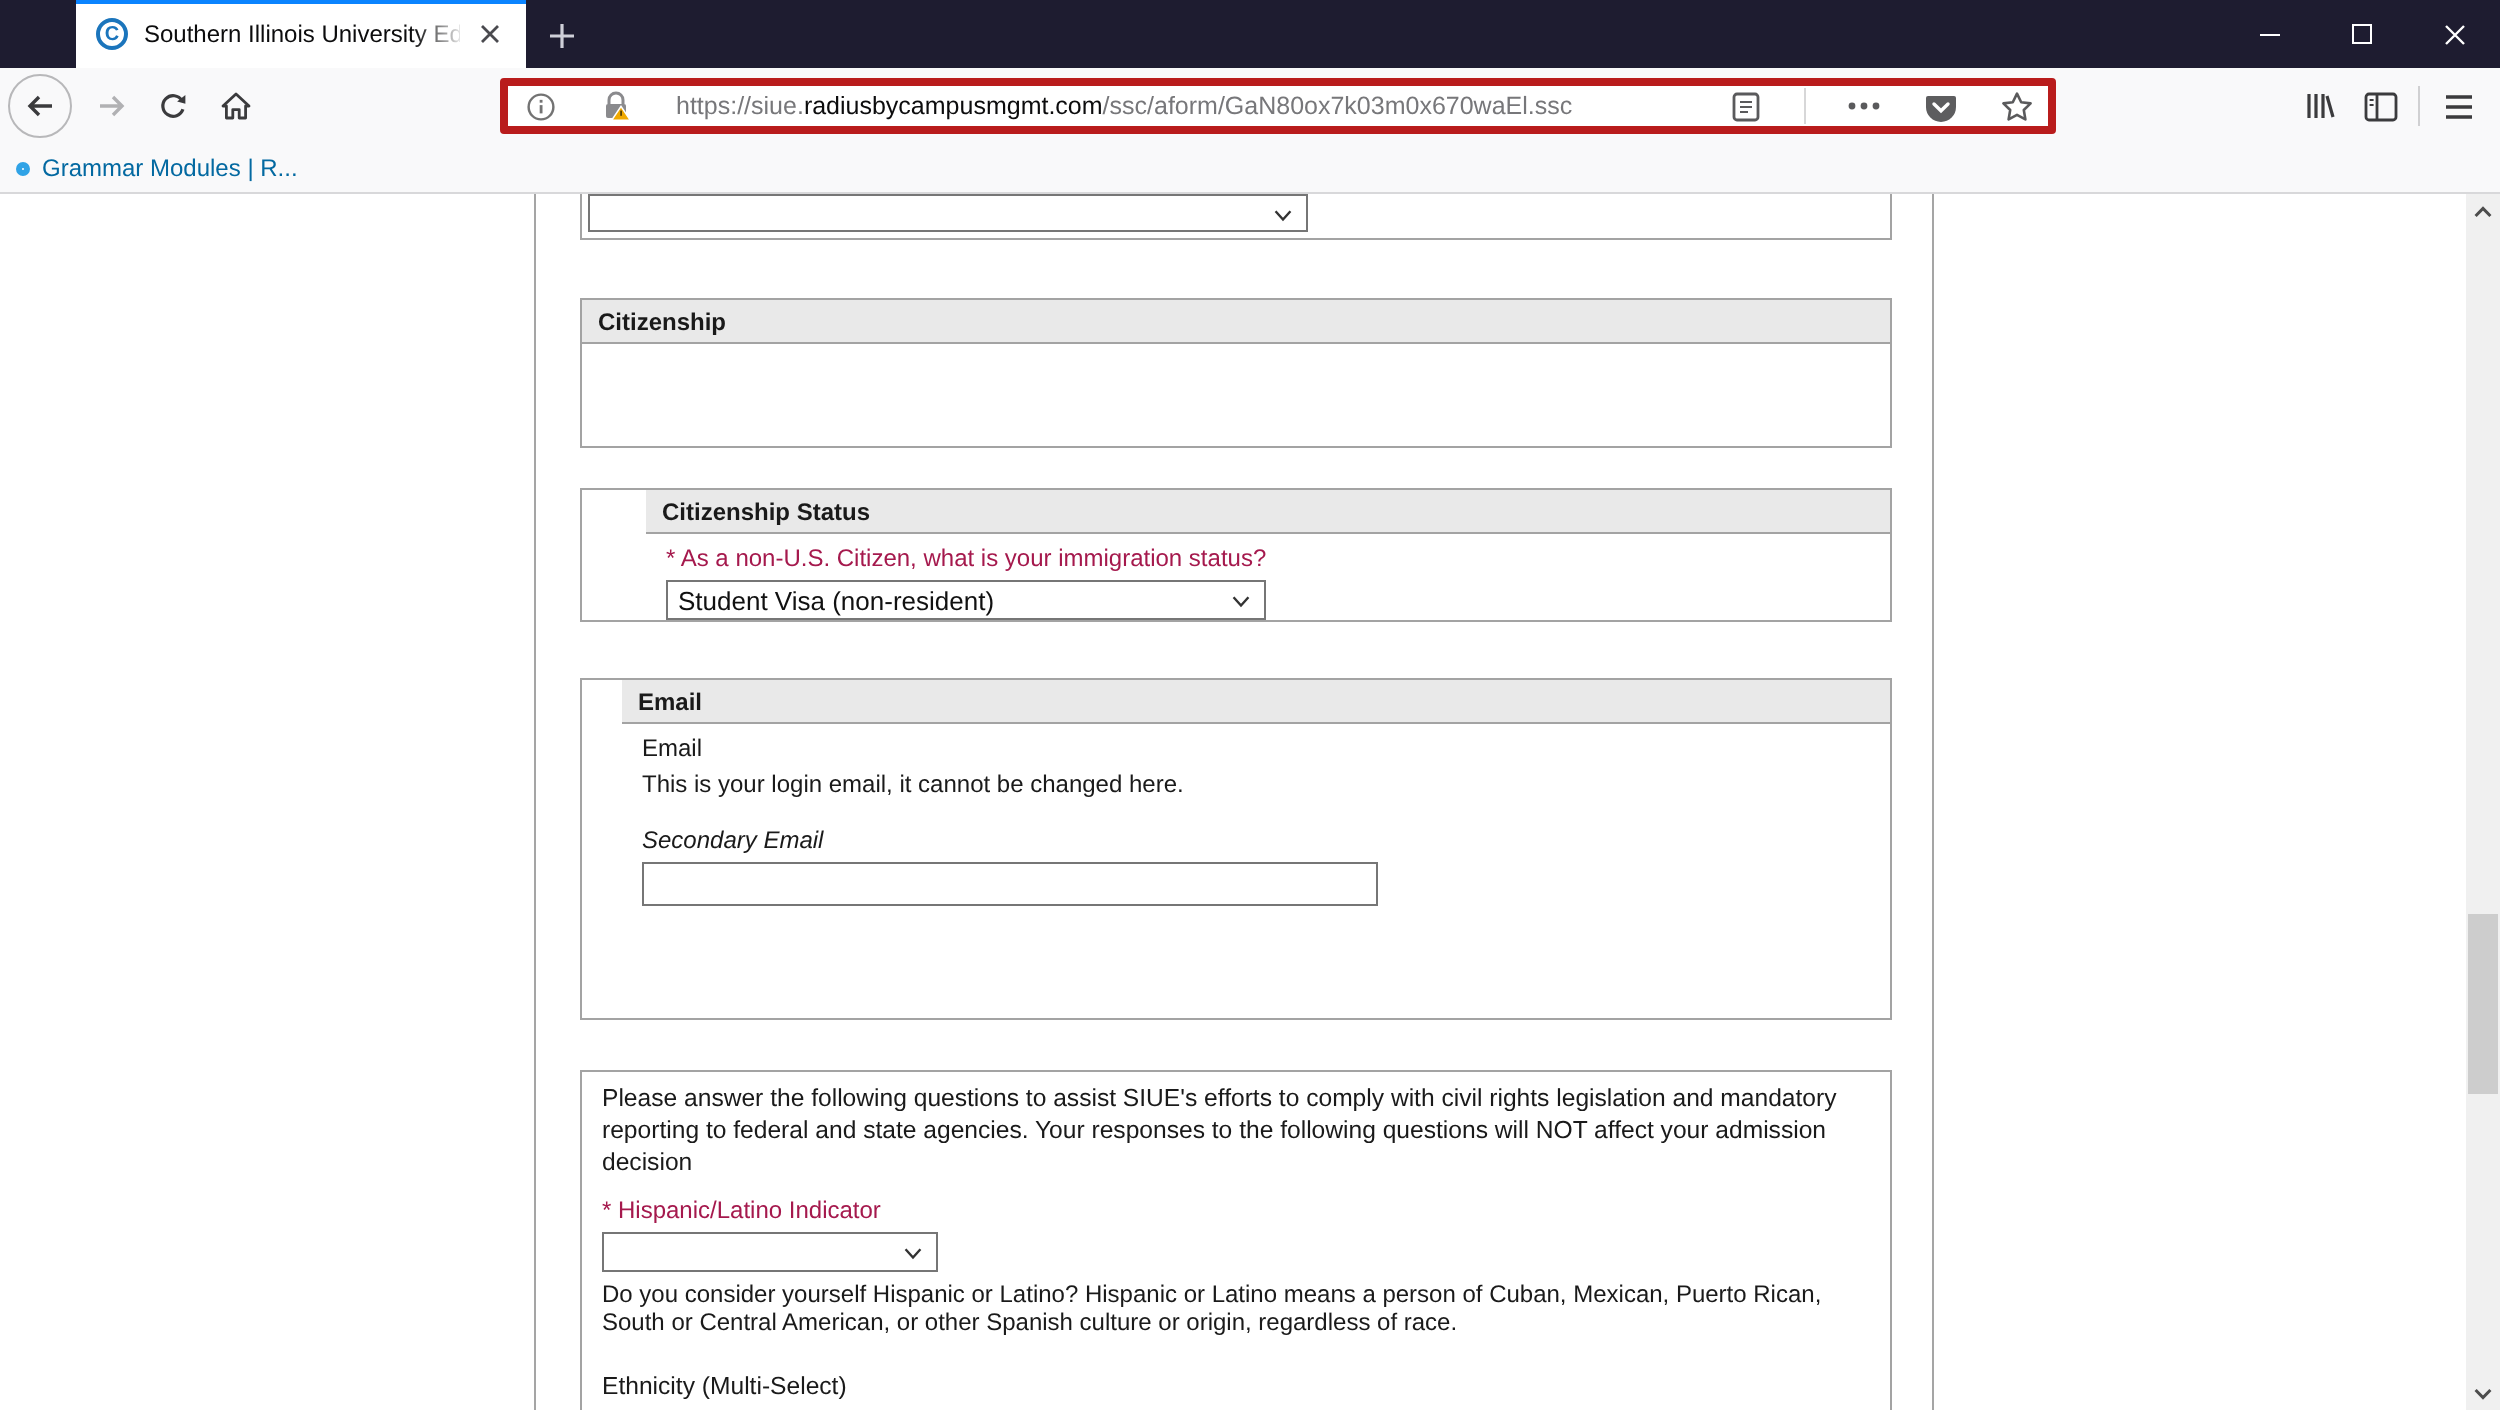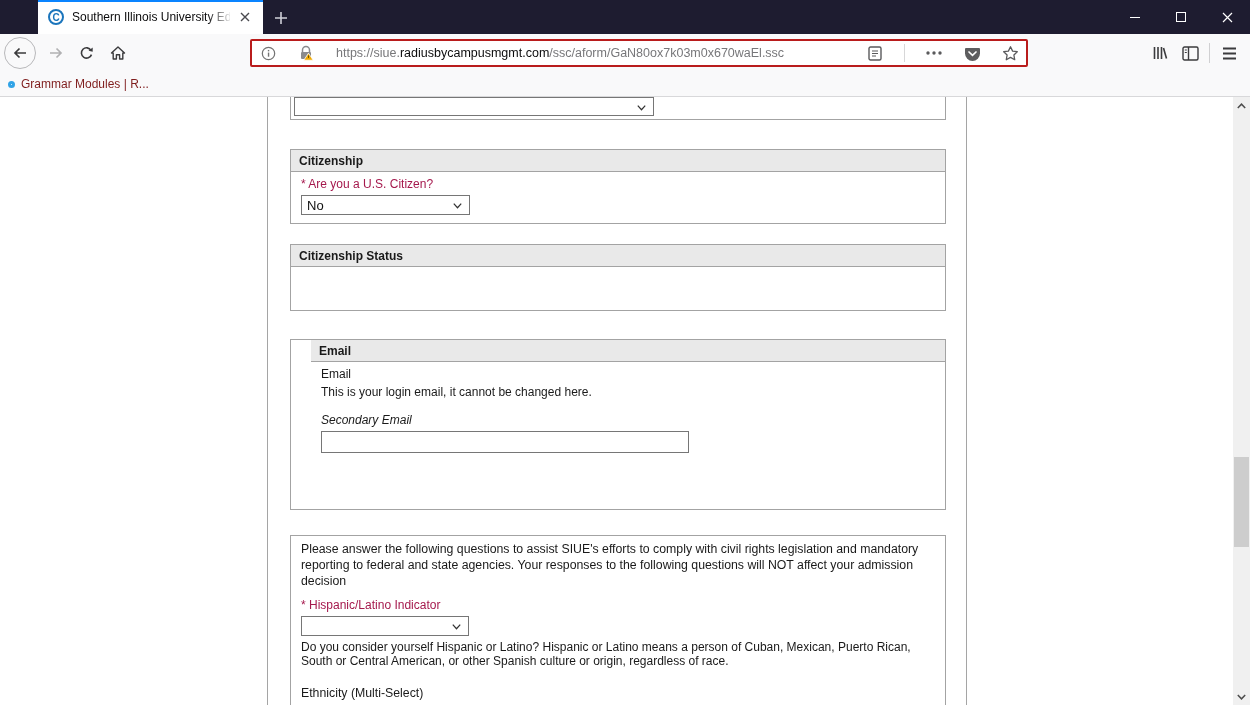--- a/index.html
+++ b/index.html
@@ -18,35 +18,35 @@
   .newtab { position:absolute; left:268px; top:5px; width:26px; height:26px; display:flex; align-items:center; justify-content:center; }
   .wincontrols { position:absolute; right:0; top:0; height:34px; display:flex; }
   .wc { width:46px; height:34px; display:flex; align-items:center; justify-content:center; }
   .wc-min-glyph { width:10px; height:1px; background:#fff; display:block; }
   .wc-max-glyph { width:10px; height:10px; border:1px solid #fff; display:block; }
 
   
   .toolbar { position:absolute; left:0; top:34px; width:1250px; height:38px; background:#f9f9fa; }
   .navbtn { position:absolute; top:3px; width:32px; height:32px; display:flex; align-items:center; justify-content:center; }
   .back-circle { left:4px; border:1px solid #b8b8ba; border-radius:50%; background:#f9f9fa; }
-  .urlbar { position:absolute; left:250px; top:5px; width:778px; height:28px; background:#fff; border:2px solid #b91c1c; border-radius:2px; display:flex; align-items:center; padding:0 4px;gap:14px; }
+  .urlbar { position:absolute; left:250px; top:5px; width:778px; height:28px; background:#fff; border:4px solid #b91c1c; border-radius:2px; display:flex; align-items:center; padding:0 4px;gap:14px; }
   .url-ico { display:flex; align-items:center; justify-content:center; width:24px; height:24px; flex:0 0 auto; }
   .url-text { flex:1; font-size:12.5px; white-space:nowrap; overflow:hidden; margin-left:4px; }
   .url-gray { color:#77777a; }
   .url-dark { color:#0c0c0d; }
   .vsep { width:1px; height:18px; background:#d7d7d8; margin:0 3px; flex:0 0 1px; }
   .tb-right { position:absolute; top:3px; right:0; height:32px; display:flex; align-items:center; }
   .tb-btn { width:30px; height:30px; display:flex; align-items:center; justify-content:center; }
   .tbsep { width:1px; height:20px; background:#d0d0d2; margin:0 4px; }
 
   
   .bookmarksbar { position:absolute; left:0; top:72px; width:1250px; height:25px; background:#f9f9fa; border-bottom:1px solid #d8d8da; display:flex; align-items:center; }
   .bookmark { display:flex; align-items:center; margin-left:8px; }
   .bm-ring { width:7px; height:7px; border:3px solid #30a3e6; border-radius:50%; background:#fff; flex:0 0 auto; }
-  .bm-label { font-size:12px; color:#7f1d1d; margin-left:6px; white-space:nowrap; }
+  .bm-label { font-size:12px; color:#0369a1; margin-left:6px; white-space:nowrap; }
 
   
   .content { position:absolute; left:0; top:97px; width:1250px; height:608px; background:#fff; overflow:hidden; }
   .vline { position:absolute; top:0; height:608px; width:1px; background:#a5a5a5; }
 
   .section { position:absolute; left:290px; width:656px; background:#fff; border:1px solid #a3a3a3; }
   .sec-header { height:22px; background:#e9e9e9; border-bottom:1px solid #a3a3a3; font-size:12px; font-weight:bold; color:#1a1a1a; display:flex; align-items:center; padding:0 8px; }
   .sec-body { padding:5px 10px 6px; }
   .lbl { font-size:12px; color:#1a1a1a; line-height:14px; margin-bottom:4px; }
   .lbl-req { font-size:12px; color:#a5194d; line-height:14px; margin-bottom:4px; }
@@ -209,33 +209,33 @@
           <span></span>
           <span class="chev"><svg width="13" height="13" viewBox="0 0 14 14">
                 <path d="M3 5 L7 9.4 L11 5" stroke="#333" stroke-width="1.3" fill="none"></path>
               </svg></span>
         </div>
       </div>
     </div>
 
     <div class="section" style="top:52px; height:75px;">
       <div class="sec-header">Citizenship</div>
+    </div>
+
+    <div class="section" style="top:147px; height:67px;padding-left:32px;">
+      <div class="sec-header">Citizenship Status</div>
       <div class="sec-body">
-        <div class="lbl-req">* Are you a U.S. Citizen?</div>
-        <div class="selectbox" style="width:169px;">
-          <span>No</span>
+        <div class="lbl-req">* As a non-U.S. Citizen, what is your immigration status?</div>
+        <div class="selectbox" style="width:300px;">
+          <span>Student Visa (non-resident)</span>
           <span class="chev"><svg width="13" height="13" viewBox="0 0 14 14">
                 <path d="M3 5 L7 9.4 L11 5" stroke="#333" stroke-width="1.3" fill="none"></path>
               </svg></span>
         </div>
       </div>
-    </div>
-
-    <div class="section" style="top:147px; height:67px;">
-      <div class="sec-header">Citizenship Status</div>
     </div>
 
     <div class="section" style="top:242px; height:171px;padding-left:20px;">
       <div class="sec-header">Email</div>
       <div class="sec-body">
         <div class="lbl">Email</div>
         <div class="help">This is your login email, it cannot be changed here.</div>
         <div class="lbl gap">Secondary Email</div>
         <input class="txtinput" type="text" value="" style="">
       </div>

